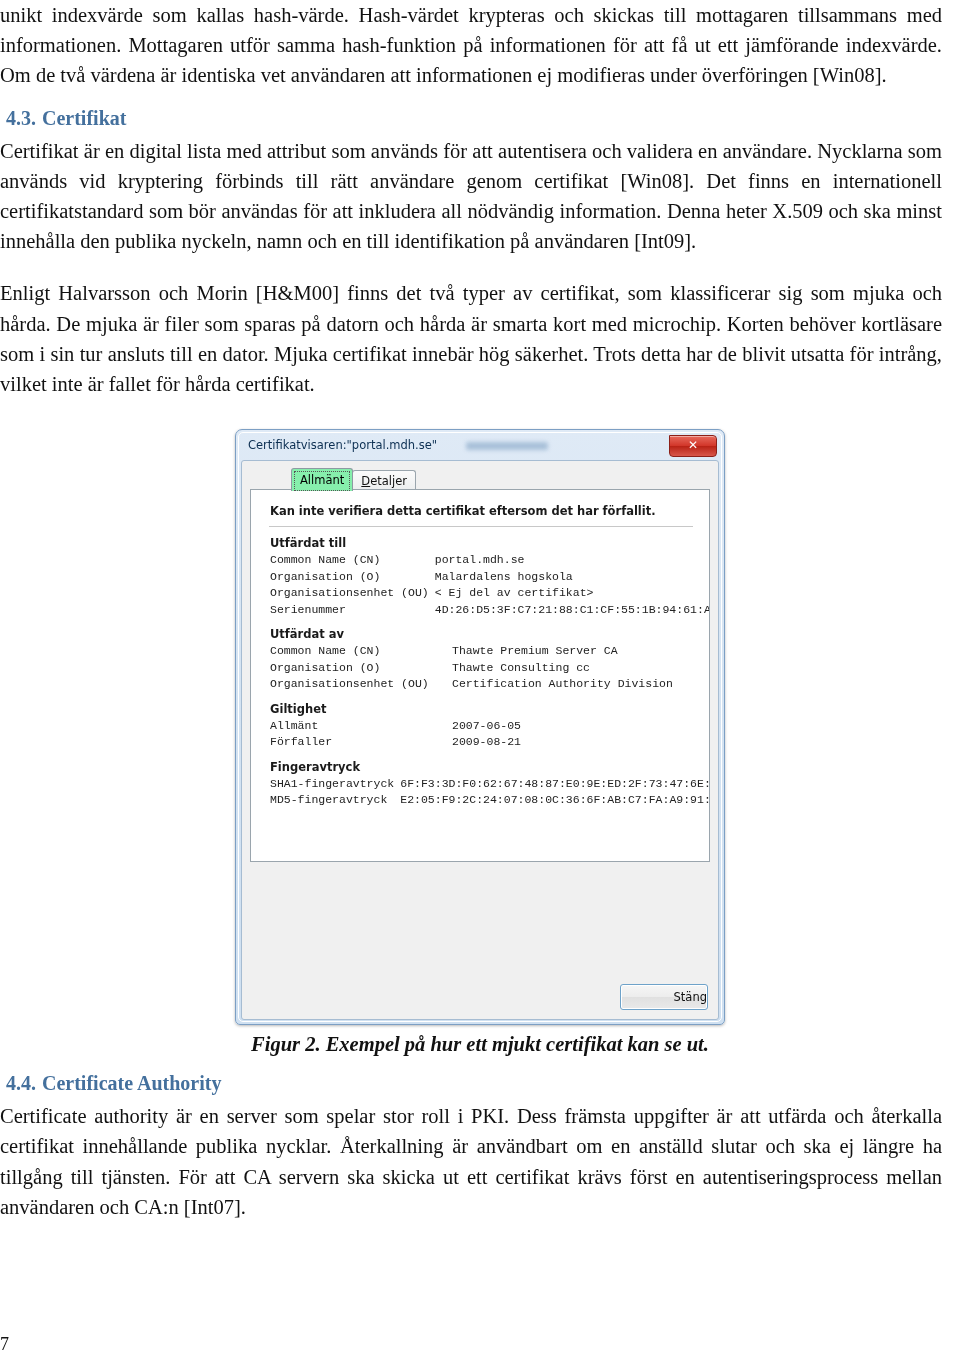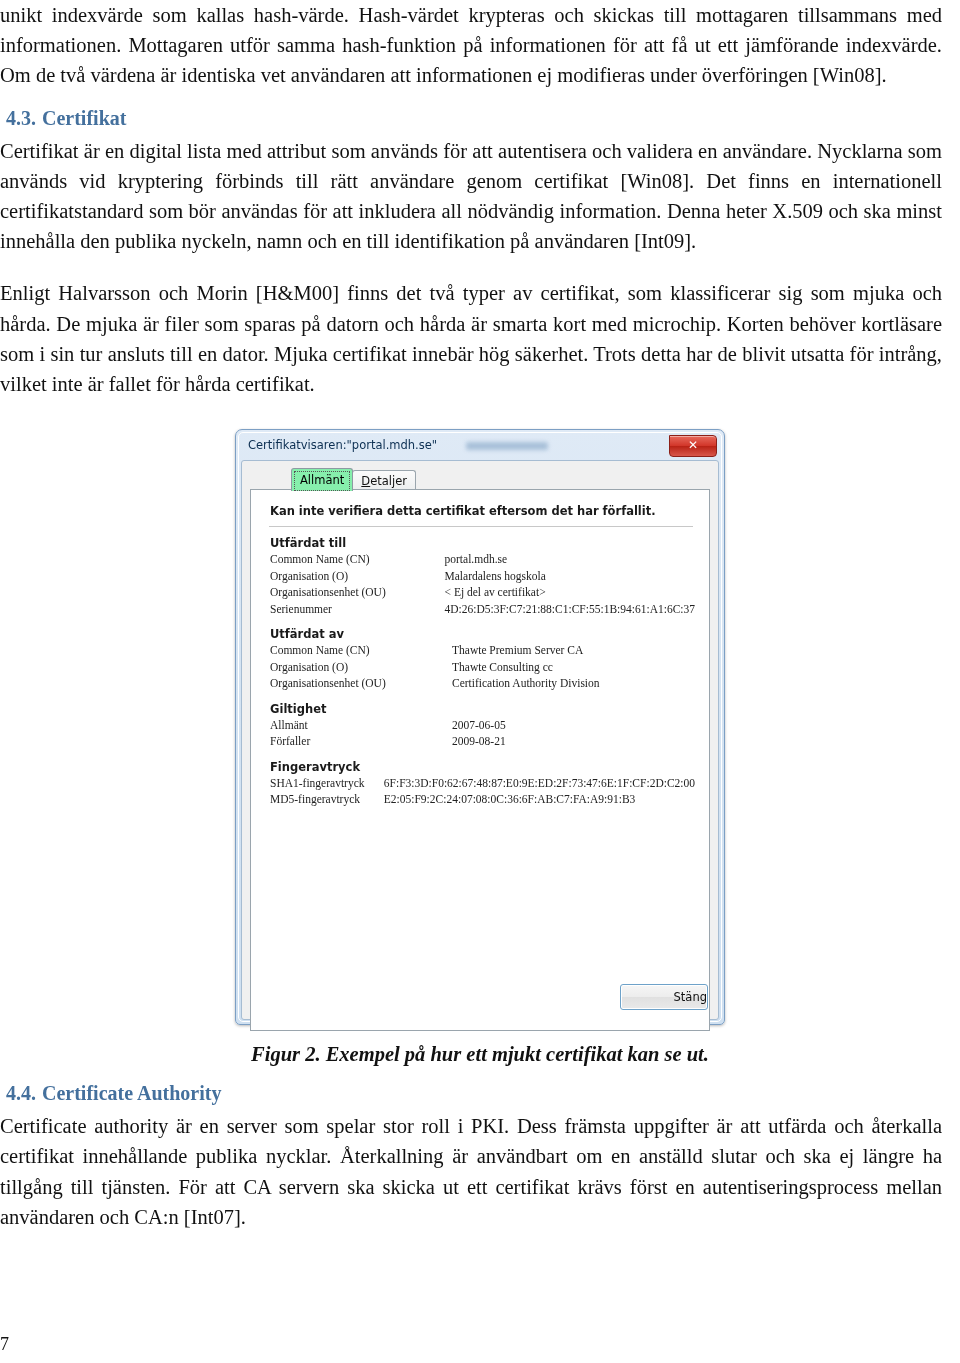--- a/index.html
+++ b/index.html
@@ -176,21 +176,21 @@
     border: 1px dotted #555555;
     pointer-events: none;
   }
   .tab.inactive { margin-left: -1px; }
   .tab u { text-decoration: underline; }
 
   .tab-panel {
     position: relative;
     background: #ffffff;
     border: 1px solid #9aa5ad;
-    height: 542px;
+    height: 373px;
     margin-top: -1px;
     box-sizing: border-box;
     padding: 14px 14px 0 16px;
     overflow: hidden;
   }
 
   .warn-line {
     font-size: 11.5px;
     font-weight: bold;
     color: #1a1a1a;
@@ -209,21 +209,21 @@
     font-weight: bold;
     color: #1a1a1a;
     font-family: "DejaVu Sans", sans-serif;
     padding: 0 0 2px 3px;
   }
   .grp-title.spaced { padding-top: 9px; }
 
   table.kv {
     border-collapse: collapse;
     font-size: 11.5px;
-    font-family: Liberation Serif, serif;
+    font-family: Liberation Mono, monospace;
     color: #222222;
     margin-left: 3px;
   }
   table.kv td {
     padding: 0 0 1px 0;
     vertical-align: top;
     white-space: nowrap;
     line-height: 15.5px;
   }
   table.kv td.k { width: 176px; padding-right: 6px; }

